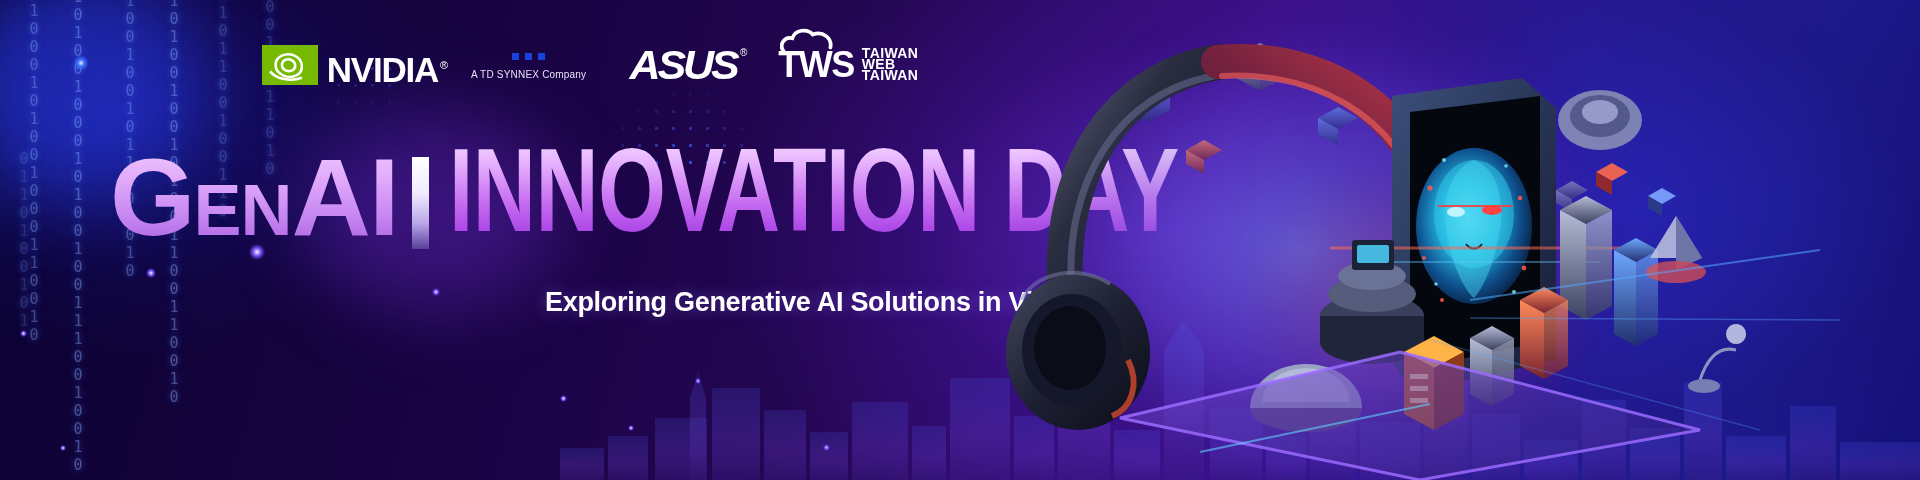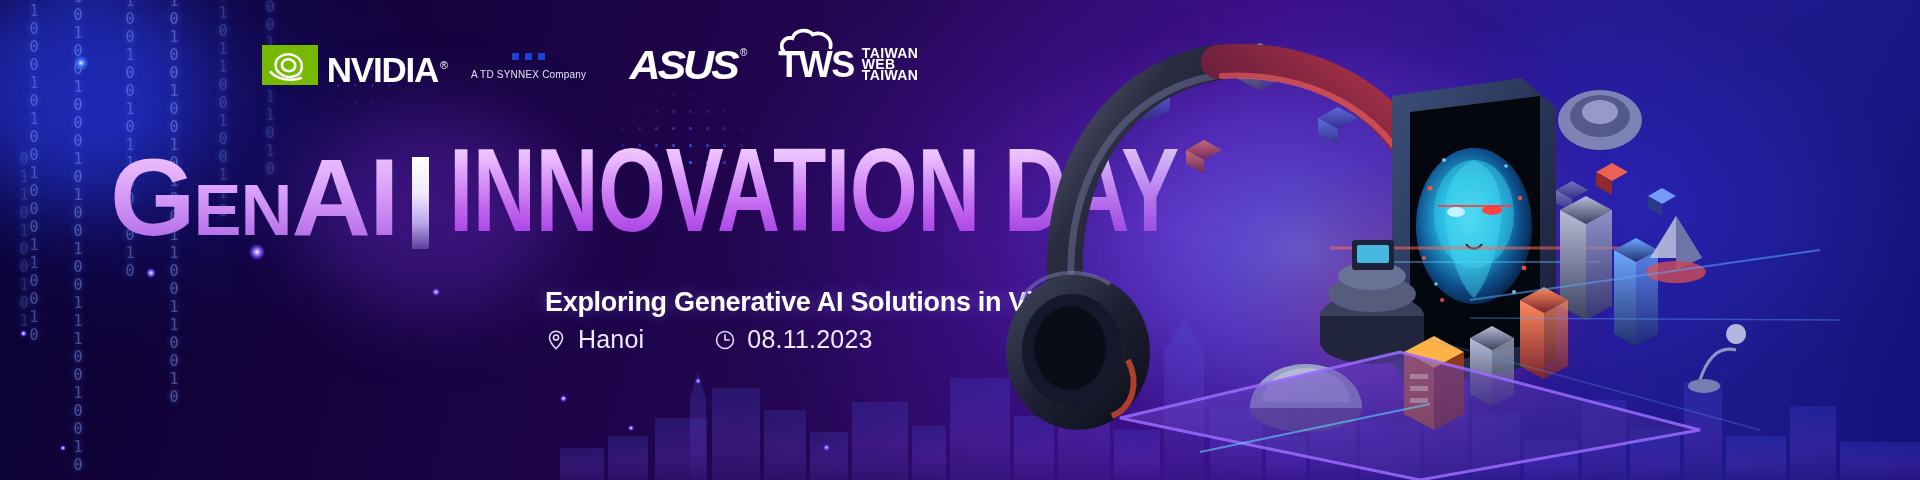--- a/index.html
+++ b/index.html
@@ -313,36 +313,20 @@
   </div>
 
   <div class="headline">
     <div class="genai"><span>G</span><span class="small">EN</span><span>AI</span></div>
     <span class="divider-bar"></span>
     <div class="innov">INNOVATION DAY</div>
   </div>
 
   <div class="subtitle">Exploring Generative AI Solutions in Vietnam</div>
 
-  <div class="meta">
-    <div class="meta-item">
-      <svg class="meta-icon" viewBox="0 0 24 24">
-        <path d="M12 2.4c-4 0-7.1 3.1-7.1 7 0 5.2 7.1 12.2 7.1 12.2s7.1-7 7.1-12.2c0-3.9-3.1-7-7.1-7z" fill="none" stroke="#e4dcff" stroke-width="1.7"></path>
-        <circle cx="12" cy="9.3" r="2.8" fill="none" stroke="#e4dcff" stroke-width="1.7"></circle>
-      </svg>
-      <span class="meta-text">Hanoi</span>
-    </div>
-    <div class="meta-item">
-      <svg class="meta-icon" viewBox="0 0 24 24">
-        <circle cx="12" cy="12" r="9.2" fill="none" stroke="#e4dcff" stroke-width="1.7"></circle>
-        <path d="M12 6.4 V12 H16.6" fill="none" stroke="#e4dcff" stroke-width="1.7" stroke-linecap="round"></path>
-      </svg>
-      <span class="meta-text">08.11.2023</span>
-    </div>
-  </div>
 
   <svg class="artwork" viewBox="0 0 920 480">
     <defs>
       <linearGradient id="hpBand" x1="0" y1="0" x2="1" y2="1">
         <stop offset="0%" stop-color="#5b5f78"></stop>
         <stop offset="35%" stop-color="#2a2c40"></stop>
         <stop offset="100%" stop-color="#121425"></stop>
       </linearGradient>
       <linearGradient id="hpBandR" x1="1" y1="0" x2="0" y2="1">
         <stop offset="0%" stop-color="#c03a4a"></stop>

